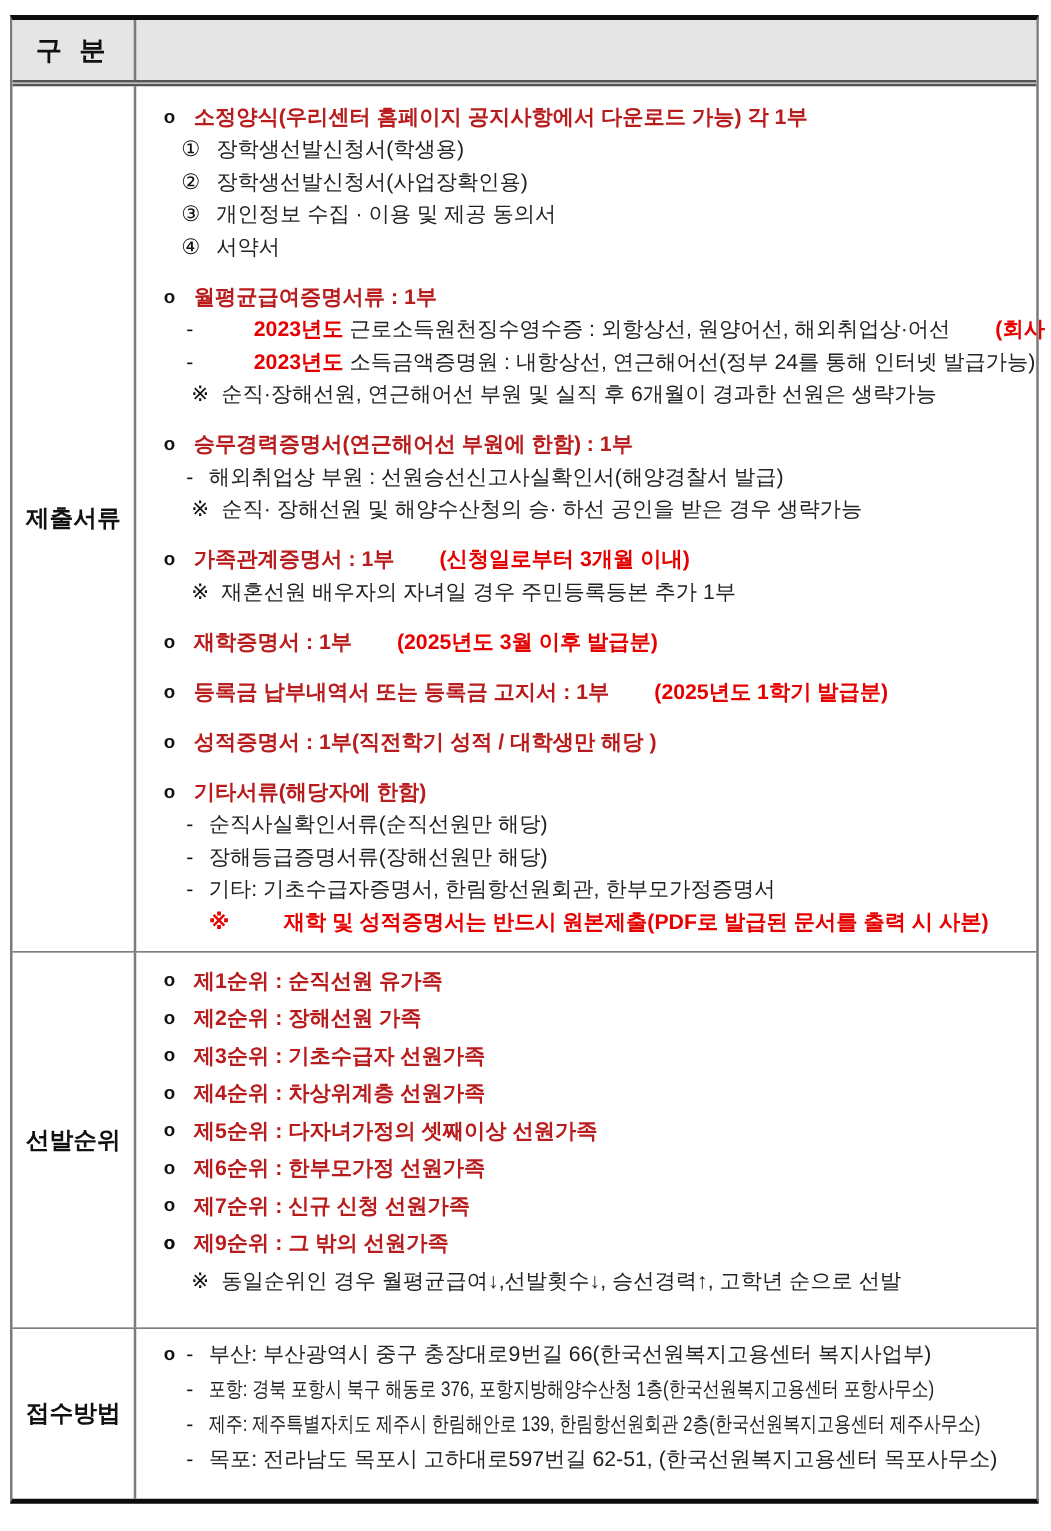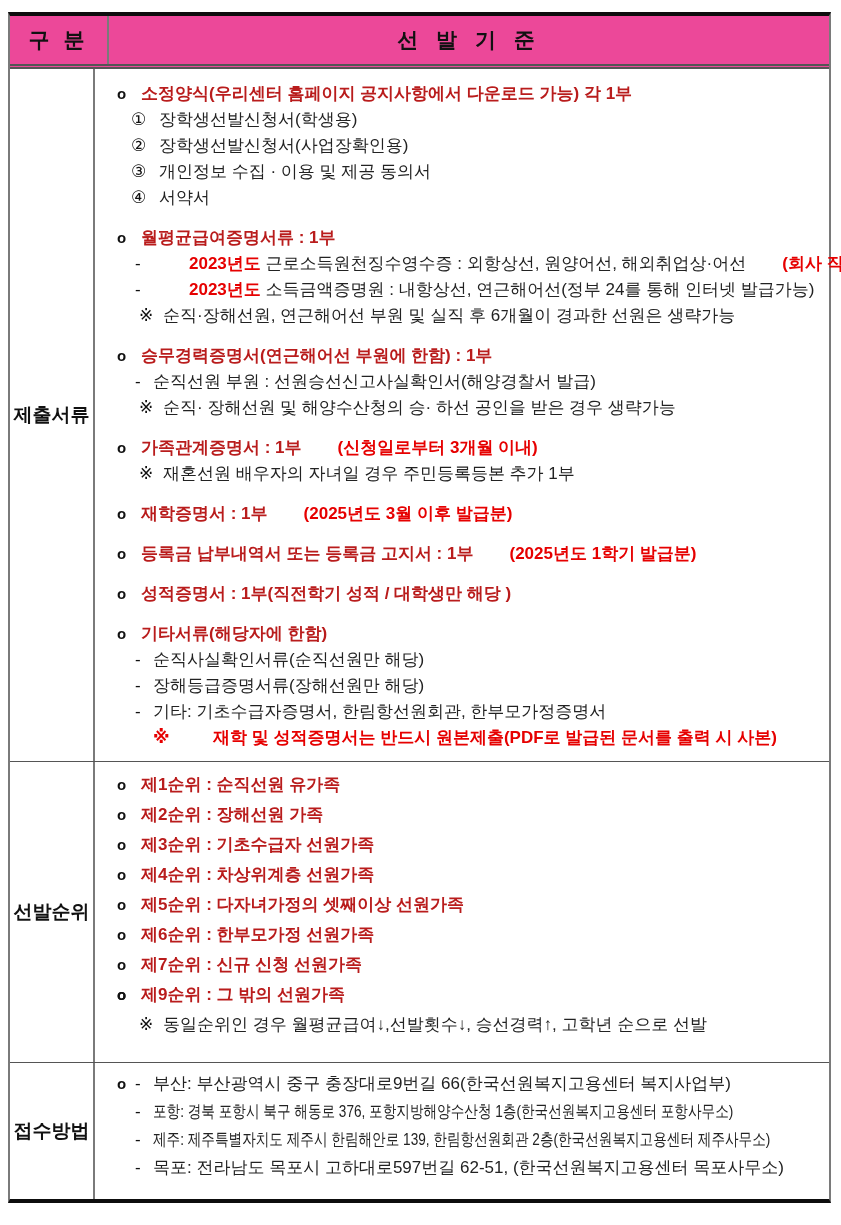--- a/index.html
+++ b/index.html
@@ -8,33 +8,33 @@
     font-family:"Liberation Sans","DejaVu Sans",sans-serif;
     color:#1a1a1a;-webkit-font-smoothing:antialiased;
   }
   .doc-table{
     position:absolute;left:8px;top:12px;width:823px;
     border-top:4px solid #0d0d0d;border-bottom:4px solid #0d0d0d;
     border-left:2px solid #7a7a7a;border-right:2px solid #7a7a7a;
     box-sizing:border-box;
   }
   .hdr{
-    display:flex;height:48px;background:#ec4899;
+    display:flex;height:48px;background:#e5e5e5;
     border-bottom:5px double #555;
   }
   .hdr-cell{
     display:flex;align-items:center;justify-content:center;
     font-weight:700;font-size:21px;color:#111;
   }
   .hdr-c1{width:99px;border-right:2px solid #7a7a7a;letter-spacing:4px;box-sizing:border-box;}
   .hdr-c2{flex:1;letter-spacing:6px;}
   .row{display:flex;}
   .row + .row{border-top:1px solid #555;}
   .label-cell{
-    width:85px;border-right:2px solid #7a7a7a;box-sizing:border-box;
+    width:99px;border-right:2px solid #7a7a7a;box-sizing:border-box;
     display:flex;align-items:center;justify-content:center;
     font-weight:700;font-size:19px;color:#111;
   }
   .content-cell{flex:1;box-sizing:border-box;padding:12px 6px 10px 14px;min-width:0;}
   .r0 .content-cell{min-height:690px;}
   .r1 .content-cell{min-height:300px;padding-top:8px;}
   .r2 .content-cell{min-height:136px;padding-top:7px;}
 
   .line{position:relative;font-size:17px;white-space:nowrap;}
   .r0 .line{line-height:26px;}
@@ -61,37 +61,36 @@
 
   .cond .txt{display:inline-block;transform:scaleX(0.80);transform-origin:0 50%;}
   :root{--red:#e60000;}
 </style>
 </head>
 <body>
 
 <div class="doc-table">
   <div class="hdr">
     <div class="hdr-cell hdr-c1">구 분</div>
-    <div class="hdr-cell hdr-c2">선 발 기 준</div>
   </div>
 
   <div class="row r0">
     <div class="label-cell">제출서류</div>
     <div class="content-cell">
         <div class="line ln-bullet"><span class="mk">o</span><span class="txt"><span class="s-b">소정양식(우리센터 홈페이지 공지사항에서 다운로드 가능) 각 1부</span></span></div>
         <div class="line ln-circle"><span class="mk">①</span><span class="txt"><span class="s-n">장학생선발신청서(학생용)</span></span></div>
         <div class="line ln-circle"><span class="mk">②</span><span class="txt"><span class="s-n">장학생선발신청서(사업장확인용)</span></span></div>
         <div class="line ln-circle"><span class="mk">③</span><span class="txt"><span class="s-n">개인정보 수집 · 이용 및 제공 동의서</span></span></div>
         <div class="line ln-circle"><span class="mk">④</span><span class="txt"><span class="s-n">서약서</span></span></div>
         <div class="line ln-bullet gap"><span class="mk">o</span><span class="txt"><span class="s-b">월평균급여증명서류 : 1부</span></span></div>
         <div class="line ln-dash"><span class="mk">-</span><span class="txt"><span class="s-r">2023년도</span><span class="s-n"> 근로소득원천징수영수증 : 외항상선, 원양어선, 해외취업상·어선</span><span class="s-r">(회사 직인 필)</span></span></div>
         <div class="line ln-dash"><span class="mk">-</span><span class="txt"><span class="s-r">2023년도</span><span class="s-n"> 소득금액증명원 : 내항상선, 연근해어선(정부 24를 통해 인터넷 발급가능)</span></span></div>
         <div class="line ln-note"><span class="mk">※</span><span class="txt"><span class="s-n">순직·장해선원, 연근해어선 부원 및 실직 후 6개월이 경과한 선원은 생략가능</span></span></div>
         <div class="line ln-bullet gap"><span class="mk">o</span><span class="txt"><span class="s-b">승무경력증명서(연근해어선 부원에 한함) : 1부</span></span></div>
-        <div class="line ln-dash"><span class="mk">-</span><span class="txt"><span class="s-n">순직선원 부원 : 선원승선신고사실확인서(해양경찰서 발급)</span></span></div>
+        <div class="line ln-dash"><span class="mk">-</span><span class="txt"><span class="s-n">해외취업상 부원 : 선원승선신고사실확인서(해양경찰서 발급)</span></span></div>
         <div class="line ln-note"><span class="mk">※</span><span class="txt"><span class="s-n">순직· 장해선원 및 해양수산청의 승· 하선 공인을 받은 경우 생략가능</span></span></div>
         <div class="line ln-bullet gap"><span class="mk">o</span><span class="txt"><span class="s-b">가족관계증명서 : 1부</span><span class="s-r">(신청일로부터 3개월 이내)</span></span></div>
         <div class="line ln-note"><span class="mk">※</span><span class="txt"><span class="s-n">재혼선원 배우자의 자녀일 경우 주민등록등본 추가 1부</span></span></div>
         <div class="line ln-bullet gap"><span class="mk">o</span><span class="txt"><span class="s-b">재학증명서 : 1부</span><span class="s-r">(2025년도 3월 이후 발급분)</span></span></div>
         <div class="line ln-bullet gap"><span class="mk">o</span><span class="txt"><span class="s-b">등록금 납부내역서 또는 등록금 고지서 : 1부</span><span class="s-r">(2025년도 1학기 발급분)</span></span></div>
         <div class="line ln-bullet gap"><span class="mk">o</span><span class="txt"><span class="s-b">성적증명서 : 1부(직전학기 성적 / 대학생만 해당 )</span></span></div>
         <div class="line ln-bullet gap"><span class="mk">o</span><span class="txt"><span class="s-b">기타서류(해당자에 한함)</span></span></div>
         <div class="line ln-dash"><span class="mk">-</span><span class="txt"><span class="s-n">순직사실확인서류(순직선원만 해당)</span></span></div>
         <div class="line ln-dash"><span class="mk">-</span><span class="txt"><span class="s-n">장해등급증명서류(장해선원만 해당)</span></span></div>
         <div class="line ln-dash"><span class="mk">-</span><span class="txt"><span class="s-n">기타: 기초수급자증명서, 한림항선원회관, 한부모가정증명서</span></span></div>

